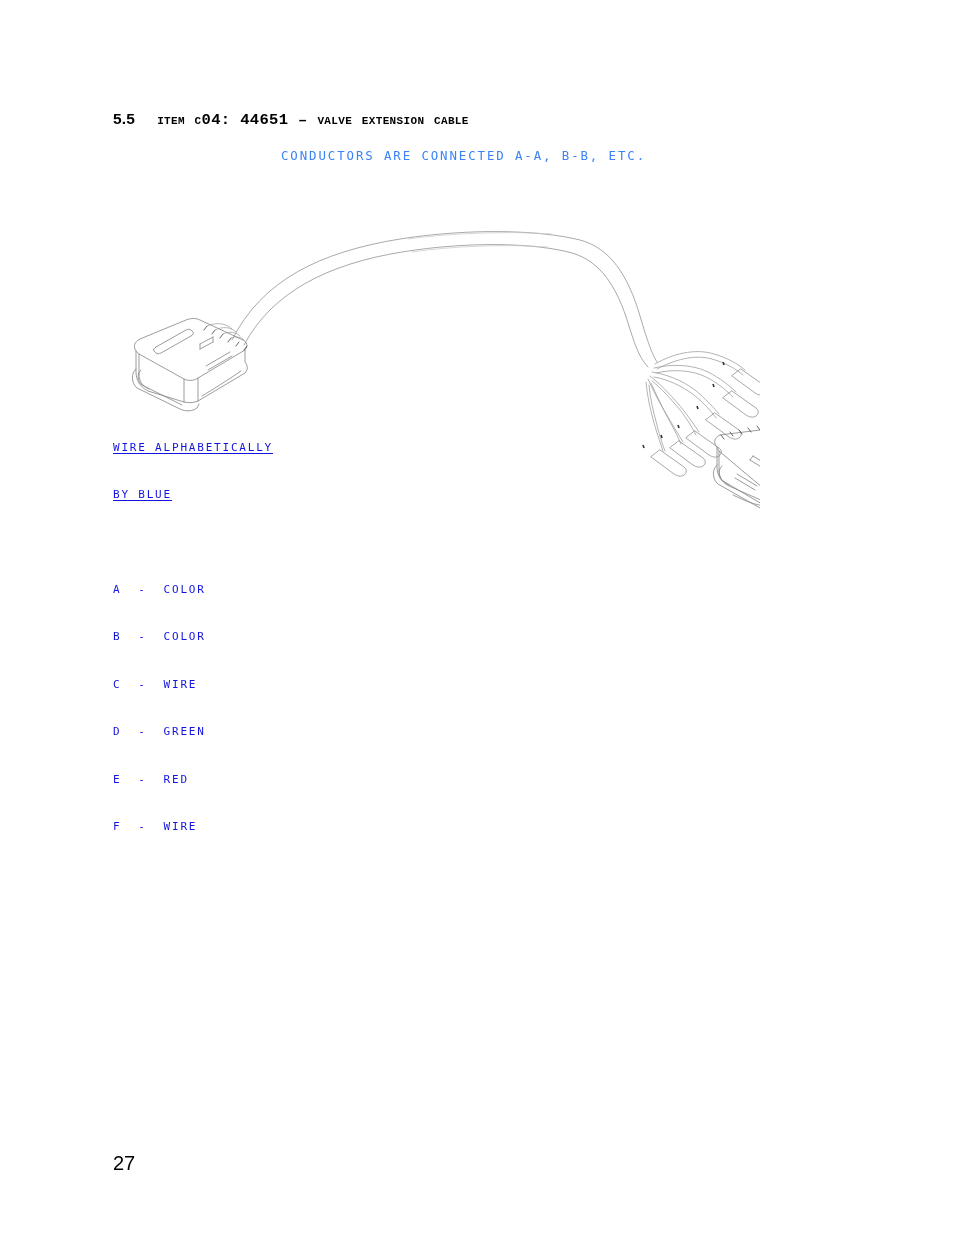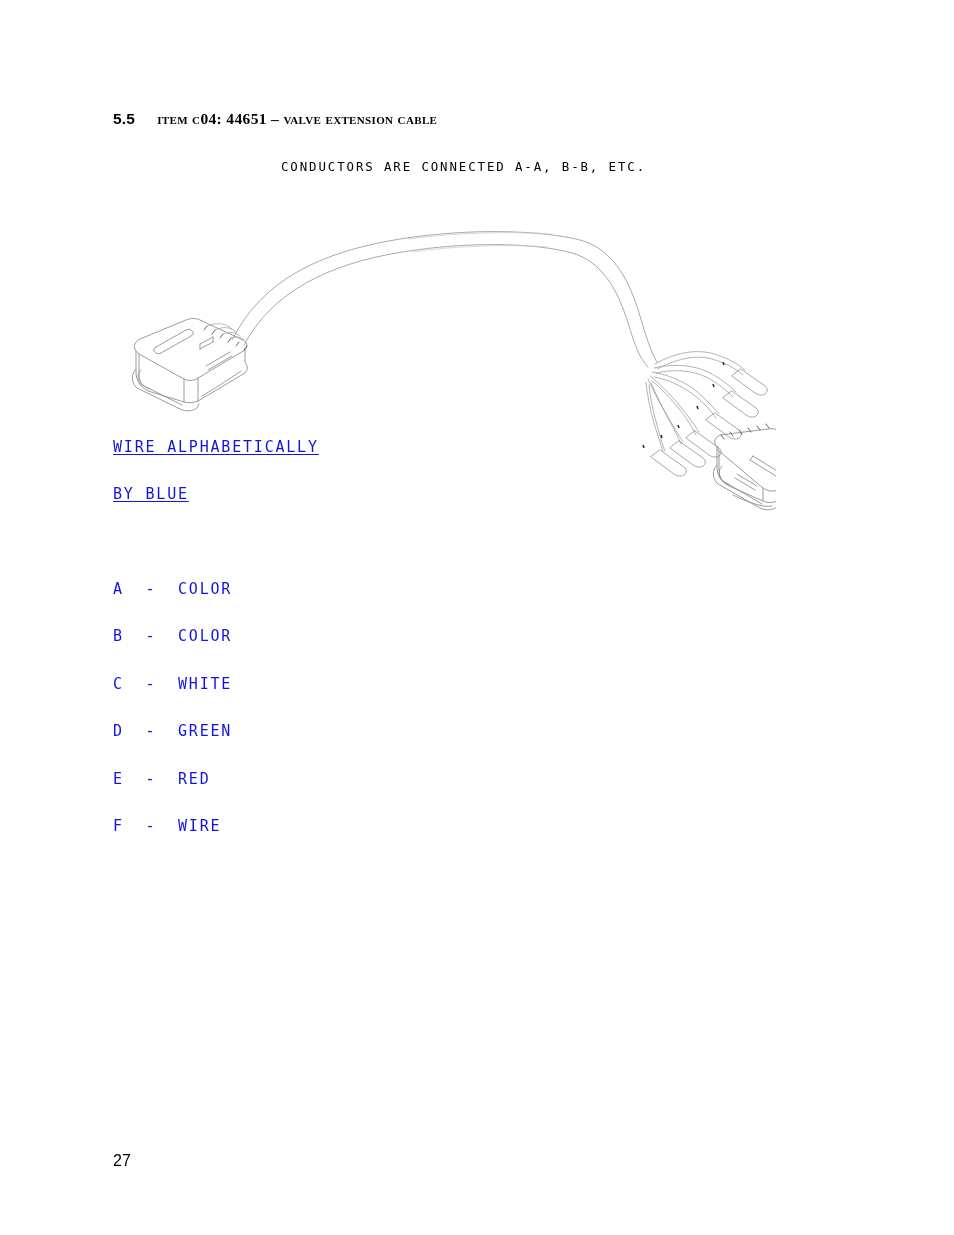--- a/index.html
+++ b/index.html
@@ -15,42 +15,41 @@
     -webkit-font-smoothing: antialiased;
   }
 
   .page {
     position: absolute;
     left: 0; top: 0;
     width: 760px;
     height: 1235px;
     background: #ffffff;
     overflow: hidden;
-    padding-left: 16px;
   }
 
   
   .heading {
     position: absolute;
     left: 113px;
     top: 110px;
     display: flex;
     align-items: baseline;
     white-space: nowrap;
     color: #000000;
   }
   .heading-num {
     font-family: "Liberation Sans", sans-serif;
     font-weight: bold;
     font-size: 15.5px;
     letter-spacing: 0.2px;
   }
   .heading-title {
     margin-left: 22px;
-    font-family: Liberation Serif, serif;
+    font-family: Liberation Mono, monospace;
     font-weight: bold;
     font-size: 15.5px;
     font-variant: small-caps;
     text-transform: lowercase;
     letter-spacing: 0.35px;
   }
 
   
   .drawing {
     position: absolute;
@@ -58,54 +57,54 @@
     top: 140px;
     width: 954px;
     height: 440px;
   }
   .drawing svg { display: block; }
 
   
   .cad-note {
     position: absolute;
     left: 281px;
-    top: 159px;
-    color: #000000;
+    top: 148px;
+    color: #3b82f6;
     font-family: "DejaVu Sans Mono", monospace;
     font-size: 12.4px;
     letter-spacing: 1.9px;
     white-space: nowrap;
   }
 
   .cad-legend {
     position: absolute;
     left: 113px;
     top: 408px;
     color: #1414e0;
     font-family: "DejaVu Sans Mono", monospace;
-    font-size: 15px;
+    font-size: 11px;
     line-height: 15.8px;
     letter-spacing: 1.8px;
     white-space: pre;
   }
   .cad-legend .lg-head {
     text-decoration: underline;
     text-underline-offset: 2px;
     display: block;
   }
   .cad-legend .lg-gap { display: block; height: 16px; }
   .cad-legend .lg-row { display: block; }
 
   
   .page-number {
     position: absolute;
     left: 113px;
     top: 1152px;
     font-family: "Liberation Sans", sans-serif;
-    font-size: 16px;
+    font-size: 20px;
     color: #000000;
   }
 </style>
 </head>
 <body>
 
 <div class="page">
 
   <div class="heading">
     <span class="heading-num">5.5</span>
@@ -280,21 +279,21 @@
   </div>
 
   <div class="cad-note">CONDUCTORS ARE CONNECTED A-A, B-B, ETC.</div>
 
   <div class="cad-legend">
     <span class="lg-head">WIRE ALPHABETICALLY</span>
     <span class="lg-head">BY BLUE</span>
     <span class="lg-gap"></span>
     <span class="lg-row">A  -  COLOR</span>
     <span class="lg-row">B  -  COLOR</span>
-    <span class="lg-row">C  -  WHITE</span>
+    <span class="lg-row">C  -  WIRE</span>
     <span class="lg-row">D  -  GREEN</span>
     <span class="lg-row">E  -  RED</span>
     <span class="lg-row">F  -  WIRE</span>
   </div>
 
   <div class="page-number">27</div>
 
 </div>
 
 </body></html>

